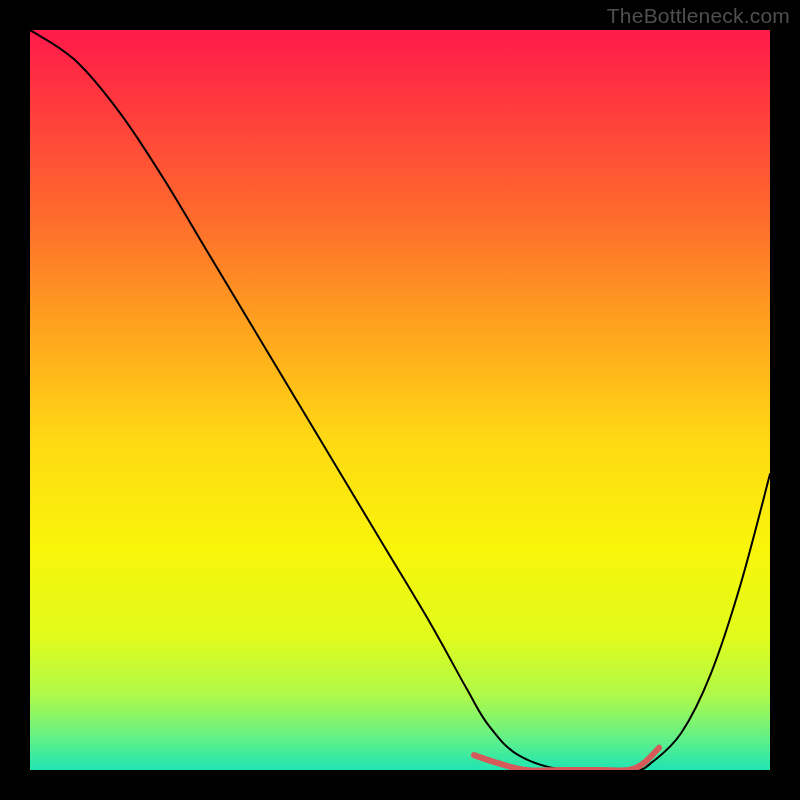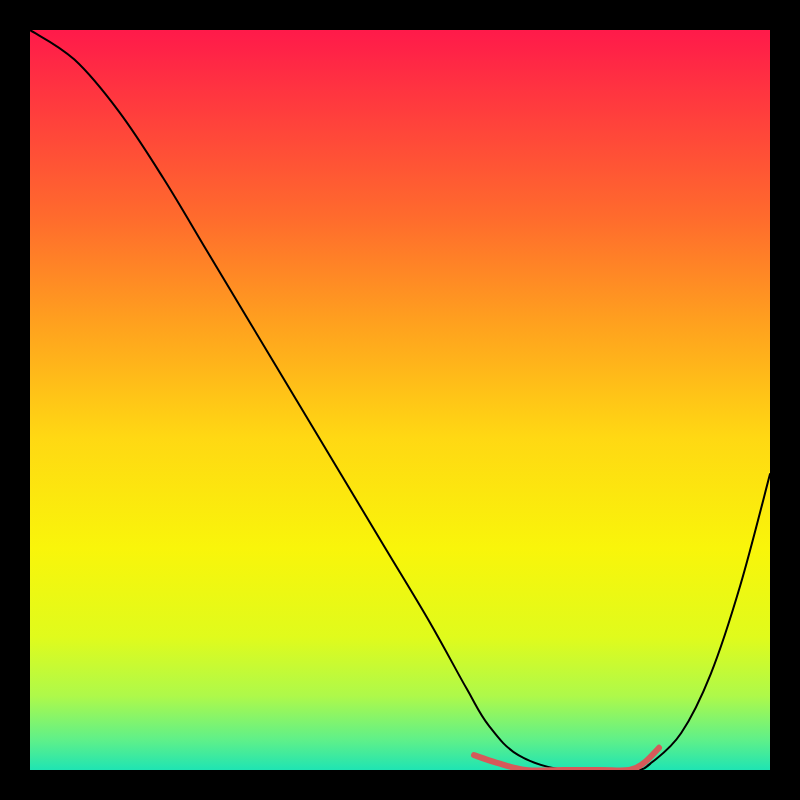--- a/index.html
+++ b/index.html
@@ -40,20 +40,21 @@
     font-size: 21px;
     font-weight: 400;
     letter-spacing: 0.2px;
   }
 </style>
 </head>
 <body>
 
 <div class="frame">
 
+  <div class="attribution">TheBottleneck.com</div>
 
   <div class="plot-area">
     <svg class="plot-svg" viewBox="0 0 740 740" preserveAspectRatio="none">
       <defs>
         <linearGradient id="bg-grad" x1="0" y1="0" x2="0" y2="1">
             <stop offset="0%" stop-color="#ff1a4a"></stop>
             <stop offset="10%" stop-color="#ff3a3e"></stop>
             <stop offset="25%" stop-color="#ff6a2d"></stop>
             <stop offset="40%" stop-color="#ffa21e"></stop>
             <stop offset="55.00000000000001%" stop-color="#ffd813"></stop>

